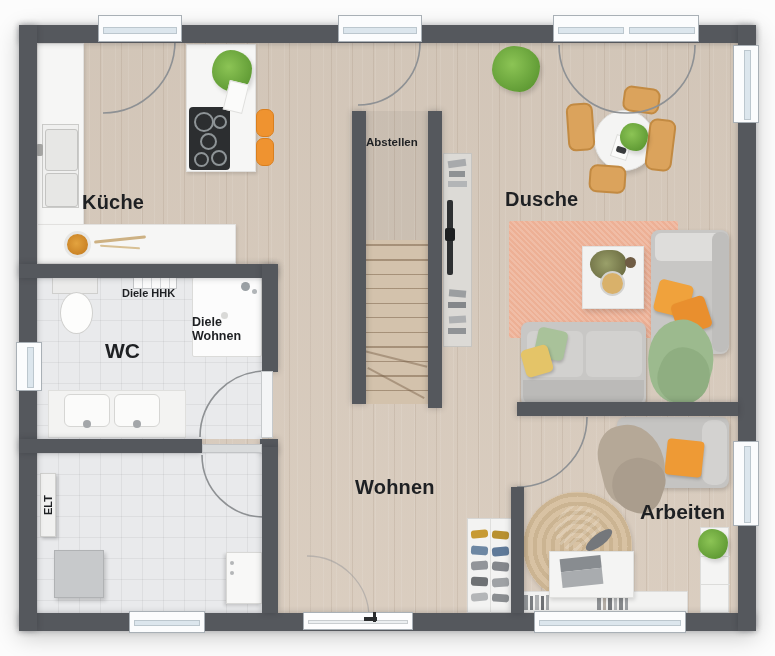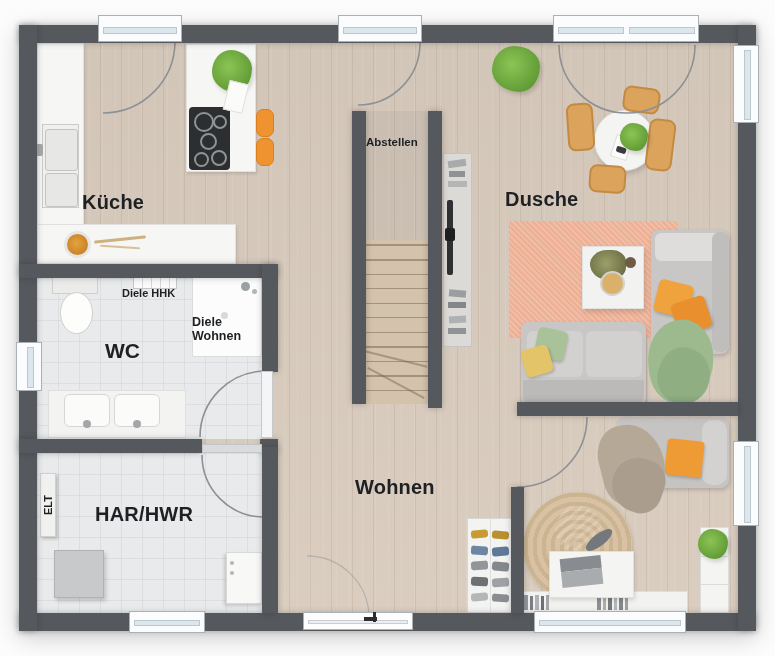--- a/index.html
+++ b/index.html
@@ -249,19 +249,19 @@
     <path d="M202,455 A62,62 0 0 0 264,517" fill="none" stroke="#8e9194" stroke-width="1.6"></path>
     <path d="M587,417 A70,70 0 0 1 517,487" fill="none" stroke="#8e9194" stroke-width="1.6"></path>
     <path d="M307,556 A62,62 0 0 1 369,618" fill="none" stroke="#8e9194" stroke-width="1.3" stroke-opacity="0.45"></path>
   </svg>
 
   <div class="room-label lbl-big" style="left:82px;top:192px;width:70px;">Küche</div>
   <div class="room-label lbl-small" style="left:366px;top:136px;width:62px;">Abstellen</div>
   <div class="room-label lbl-big" style="left:505px;top:189px;width:85px;">Dusche</div>
   <div class="room-label" style="left:105px;top:340px;width:50px;font-size:21px;">WC</div>
   <div class="room-label lbl-big" style="left:355px;top:477px;width:75px;">Wohnen</div>
-  <div class="room-label lbl-big" style="left:95px;top:504px;width:130px;">HAR/HWR</div>
+  <div class="room-label" style="left:640px;top:501px;width:90px;font-size:21px;">Arbeiten</div>
   <div class="room-label" style="left:122px;top:288px;width:60px;font-size:11px;">Diele HHK</div>
   <div class="room-label" style="left:192px;top:316px;width:70px;font-size:12.5px;">
     <div>Diele</div>
     <div>Wohnen</div>
   </div>
 </div>
 
 </body></html>

